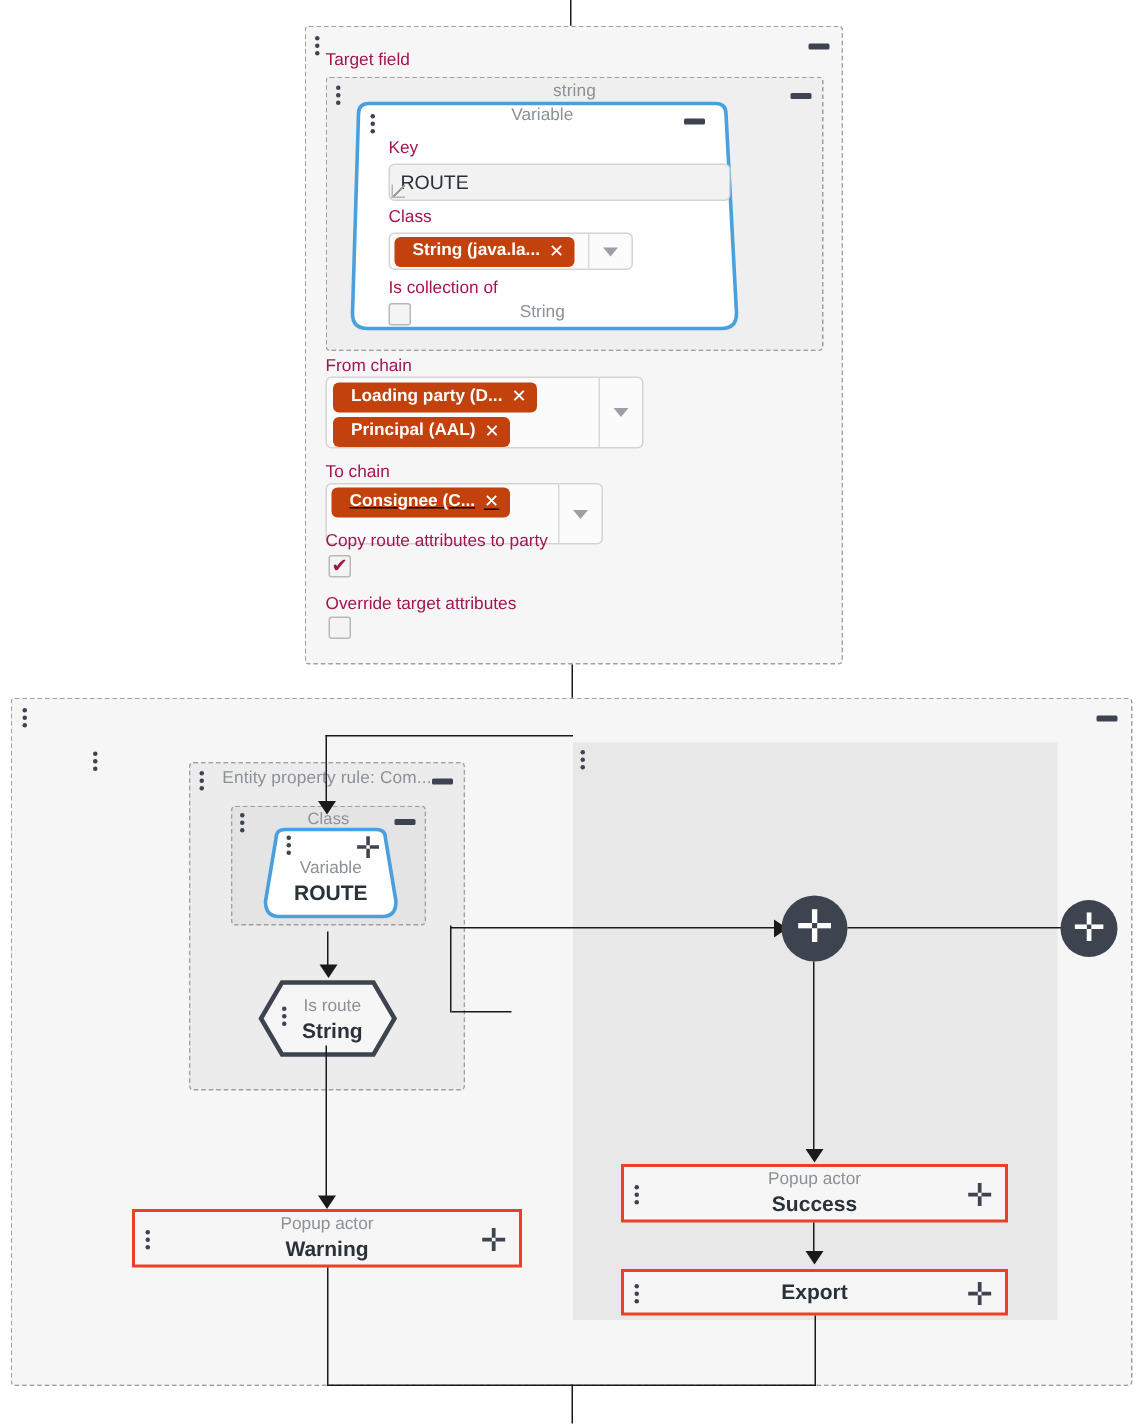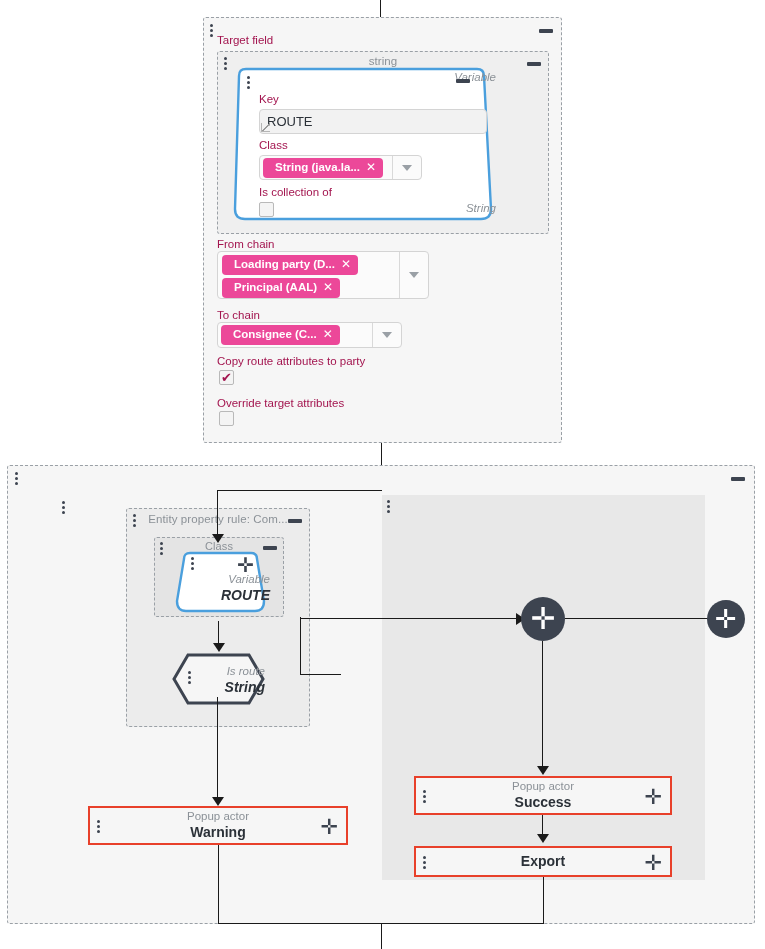--- a/index.html
+++ b/index.html
@@ -99,21 +99,21 @@
     box-sizing: border-box;
     display: flex;
   }
   .chips {
     flex: 1;
     padding: 3px 4px;
     display: flex; flex-direction: column; gap: 3px;
     align-items: flex-start;
   }
   .chip {
-    background: #ec4899;
+    background: #c2410c;
     color: #ffffff;
     font-size: 11.5px;
     font-weight: bold;
     border-radius: 4px;
     padding: 3px 7px 3px 12px;
     display: flex; align-items: center; gap: 6px;
     white-space: nowrap;
     line-height: 1.15;
   }
   .chip .x {
@@ -145,23 +145,22 @@
   .cbox .mark {
     color: #a3154f; font-size: 13px; line-height: 1; font-weight: bold;
     font-family: "DejaVu Sans", sans-serif;
   }
 
   
   .trap-wrap { position: absolute; }
   .trap-wrap svg { position: absolute; left:0; top:0; overflow: visible; }
   .trap-text {
     position: absolute; left:0; right:0;
-    text-align:right;
+    text-align:center;
     pointer-events:none;
-    font-style:italic;
   }
   .node-sub { color: #8b9197; font-size: 11.5px; }
   .node-main { color: #2b3138; font-size: 14px; font-weight: bold; }
 
   
   .hex-wrap { position: absolute; }
   .hex-wrap svg { position:absolute; left:0; top:0; }
 
   
   .actionbox {
@@ -282,21 +281,21 @@
           <span>Principal (AAL)</span>
           <span class="x">✕</span>
         </div>
       </div>
       <div class="sel-divider">
         <span class="caret"></span>
       </div>
     </div>
 
     <div class="flabel" style="left:13px; top:291px;">To chain</div>
-    <div class="selectbox" style="left:13px; top:304px; width:185px; height:26px;">
+    <div class="selectbox" style="left:13px; top:304px; width:185px; height:41px;text-decoration:underline;">
       <div class="chips" style="padding:2px 3px;">
         <div class="chip">
           <span>Consignee (C...</span>
           <span class="x">✕</span>
         </div>
       </div>
       <div class="sel-divider">
         <span class="caret"></span>
       </div>
     </div>

